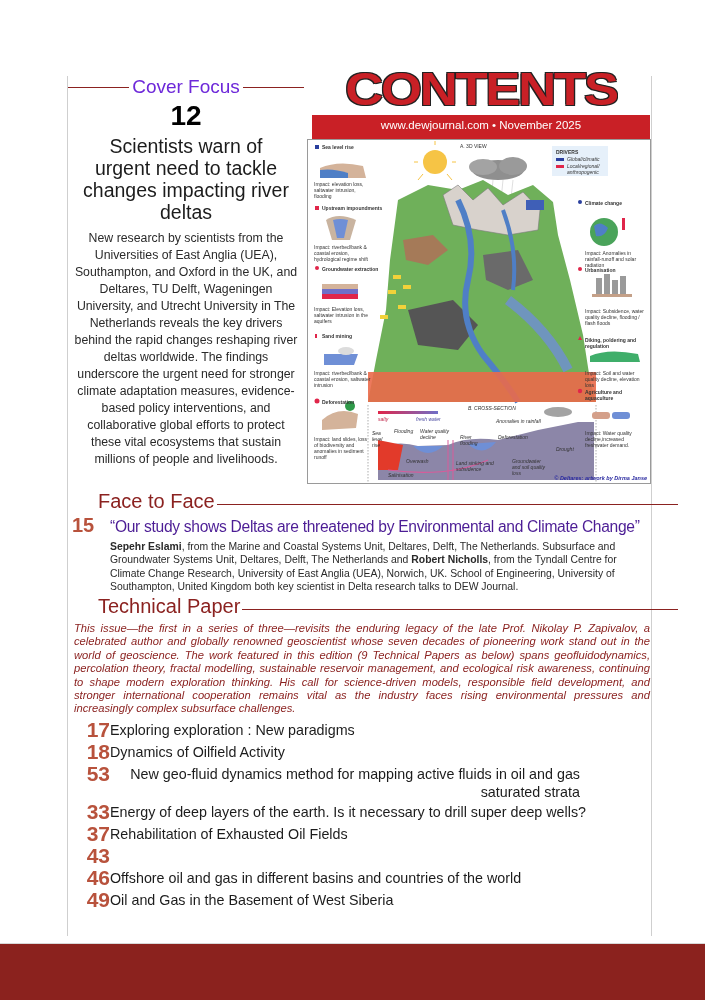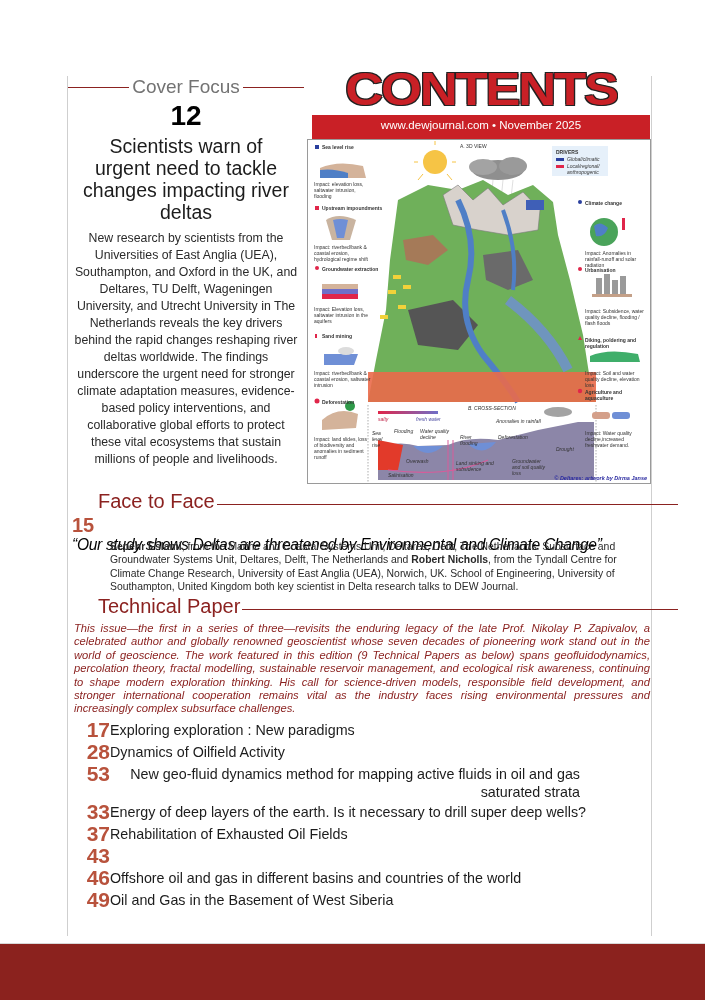--- a/index.html
+++ b/index.html
@@ -6,21 +6,21 @@
   html, body { width: 705px; height: 1000px; background: #ffffff; overflow: hidden; }
   body { position: relative; font-family: "Liberation Sans", sans-serif; color: #222; }
 
   .page-frame-left { position: absolute; left: 67px; top: 76px; width: 1px; height: 860px; background: #cfcfcf; }
   .page-frame-right { position: absolute; left: 651px; top: 76px; width: 1px; height: 860px; background: #cfcfcf; }
 
   
   .cover-col { position: absolute; left: 68px; top: 76px; width: 236px; text-align: center; }
   .cover-heading { display: flex; align-items: center; justify-content: center; height: 22px; }
   .cover-heading .rule { flex: 1; height: 1px; background: #8b2220; }
-  .cover-heading .label { font-size: 19px; color: #737373; padding: 0 3px; line-height: 22px; }
+  .cover-heading .label { font-size: 19px; color: #6d28d9; padding: 0 3px; line-height: 22px; }
   .cover-page-num { font-size: 28px; font-weight: bold; color: #000000; line-height: 32px; margin-top: 2px; }
   .cover-title { font-size: 19.5px; line-height: 22px; color: #1c1c1c; margin-top: 3px; padding: 0 14px; }
   .cover-body { font-size: 12.3px; line-height: 17px; color: #2a2a2a; margin-top: 7px; padding: 0 4px; }
 
   
   .contents-header { position: absolute; left: 312px; top: 65px; width: 338px; }
   .contents-title { font-size: 47px; font-weight: bold; color: #c92026; letter-spacing: -2px; line-height: 48px;
     text-align: center; transform: scaleX(1.12); transform-origin: center;
     text-shadow: 1px 1px 0 #222, -1px -1px 0 #222, 1px -1px 0 #222, -1px 1px 0 #222; }
   .contents-band { margin-top: 2px; height: 36px; background: #c92026; color: #fff; font-size: 11.5px; text-align: center; line-height: 20px; }
@@ -30,23 +30,23 @@
   .illus svg { position: absolute; left: 0; top: 0; }
   .illus .t { position: absolute; font-size: 5px; line-height: 6px; color: #333; }
   .illus .credit { position: absolute; right: 3px; bottom: 2px; font-size: 5.5px; font-style: italic; font-weight: bold; color: #2a2aa0; }
   .drivers-box { position: absolute; left: 244px; top: 6px; width: 56px; height: 30px; background: #e6f0fa; }
 
   
   .section-heading { position: absolute; left: 70px; display: flex; align-items: center; width: 580px; margin-left: 28px; }
   .section-heading .label { font-size: 20px; color: #8b2220; line-height: 24px; padding-right: 2px; }
   .section-heading .rule { flex: 1; height: 1px; background: #8b2220; margin-top: 6px; }
 
-  .ftf-row { position: absolute; left: 72px; top: 514px; width: 580px; display: flex; align-items: baseline; flex-direction: column; }
+  .ftf-row { position: absolute; left: 72px; top: 514px; width: 580px; display: flex; align-items: baseline; }
   .num { font-weight: bold; color: #b8523c; font-size: 20px; width: 38px; flex: none; line-height: 22px; }
-  .ftf-title { font-size: 15.6px; color: #000000; letter-spacing: -0.3px; font-style: italic; }
+  .ftf-title { font-size: 15.6px; color: #4c1d95; letter-spacing: -0.3px; }
   .ftf-body { position: absolute; left: 110px; top: 540px; width: 540px; font-size: 10.4px; line-height: 13.4px; color: #2a2a2a; }
 
   .tp-intro { position: absolute; left: 74px; top: 622px; width: 576px; font-size: 11.2px; line-height: 13.4px; color: #8b2220; font-style: italic; text-align: justify; }
 
   .tp-list { position: absolute; left: 72px; top: 719px; width: 578px; list-style: none; text-align: right; }
   .tp-item { display: flex; align-items: flex-start; margin-bottom: 0px; }
   .tp-item .num { font-size: 21px; line-height: 22px; }
   .tp-item .title { font-size: 14.3px; line-height: 18px; color: #1c1c1c; padding-top: 2px; }
 
   .footer-band { position: absolute; left: 0; top: 944px; width: 705px; height: 56px; background: #8b221e; }
@@ -232,21 +232,21 @@
   <span class="rule"></span>
 </div>
 <p class="tp-intro">This issue—the first in a series of three—revisits the enduring legacy of the late Prof. Nikolay P. Zapivalov, a celebrated author and globally renowned geoscientist whose seven decades of pioneering work stand out in the world of geoscience. The work featured in this edition (9 Technical Papers as below) spans geofluidodynamics, percolation theory, fractal modelling, sustainable reservoir management, and ecological risk awareness, continuing to shape modern exploration thinking. His call for science-driven models, responsible field development, and stronger international cooperation remains vital as the industry faces rising environmental pressures and increasingly complex subsurface challenges.</p>
 
 <ul class="tp-list">
   <li class="tp-item">
       <span class="num">17</span>
       <span class="title">Exploring exploration : New paradigms</span>
     </li>
   <li class="tp-item">
-      <span class="num">28</span>
+      <span class="num">18</span>
       <span class="title">Dynamics of Oilfield Activity</span>
     </li>
   <li class="tp-item">
       <span class="num">53</span>
       <span class="title" style="width:470px;">New geo-fluid dynamics method for mapping  active fluids in oil and gas saturated strata</span>
     </li>
   <li class="tp-item">
       <span class="num">33</span>
       <span class="title">Energy of deep layers of the earth. Is it necessary to drill super deep wells?</span>
     </li>

